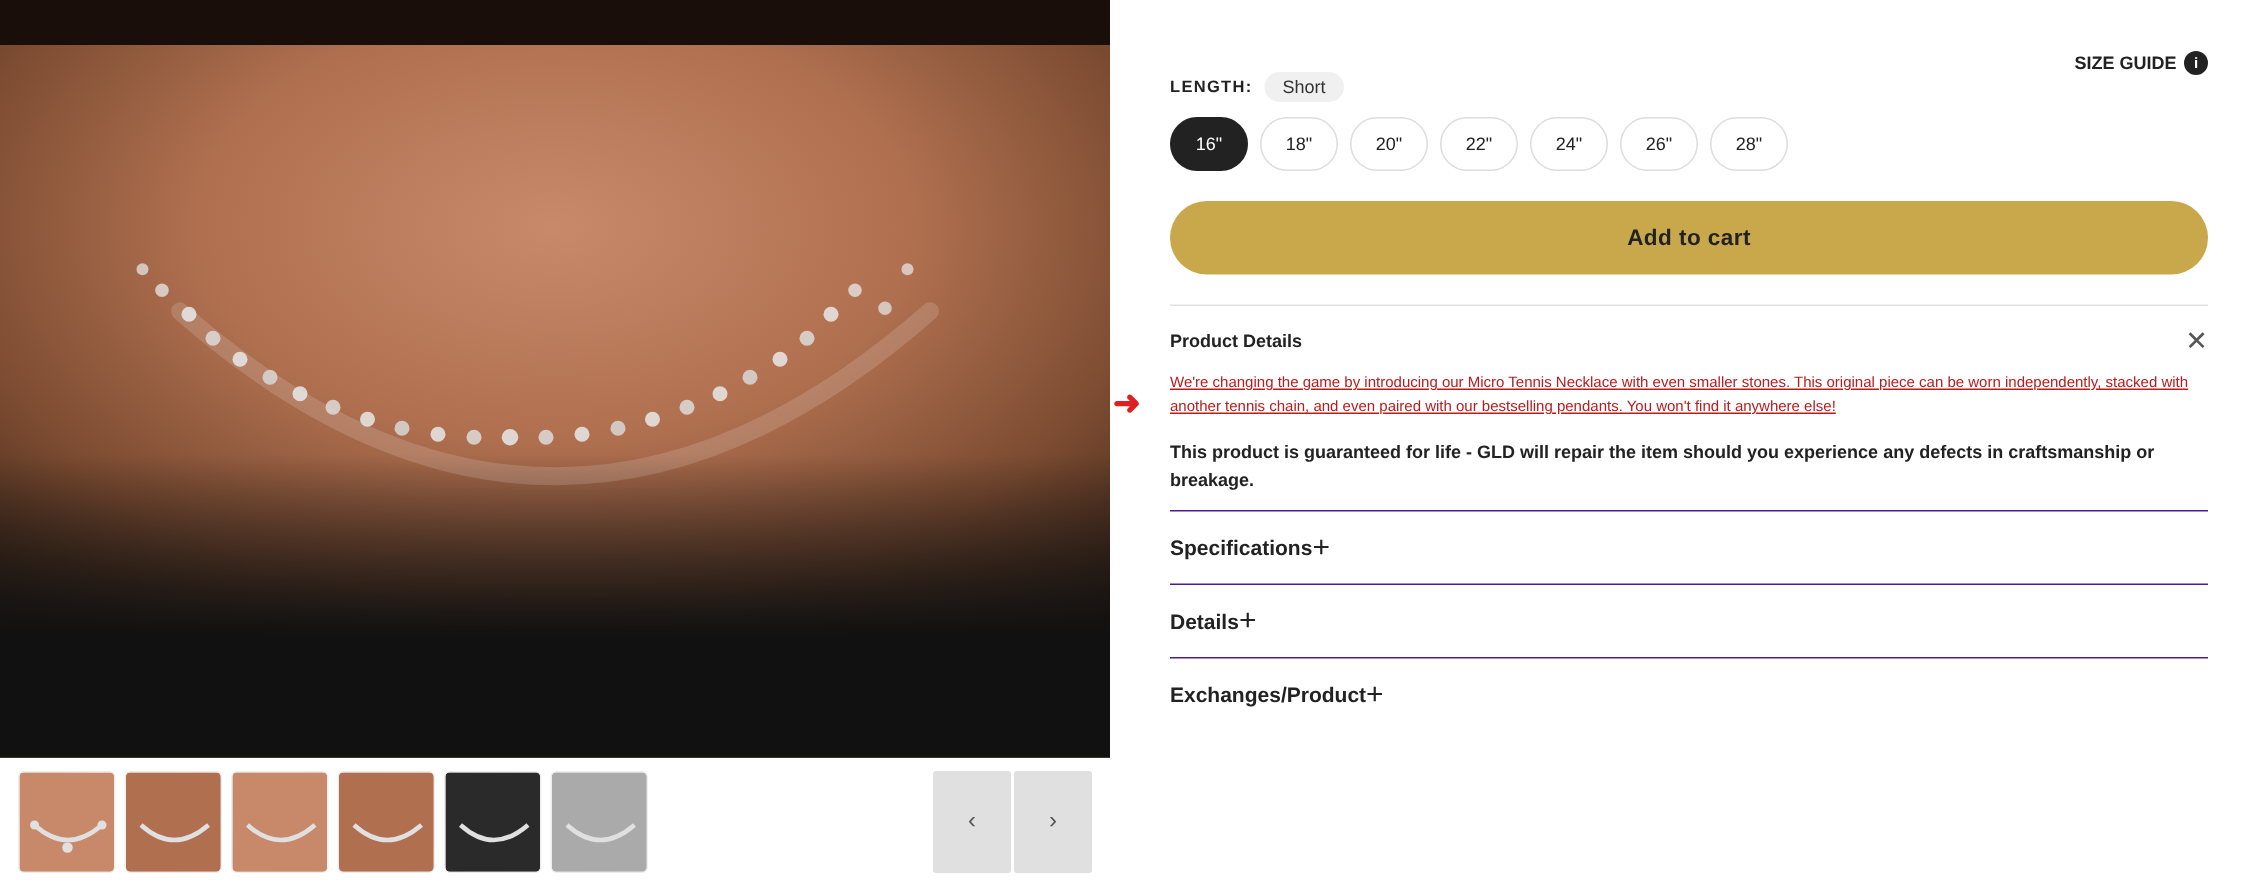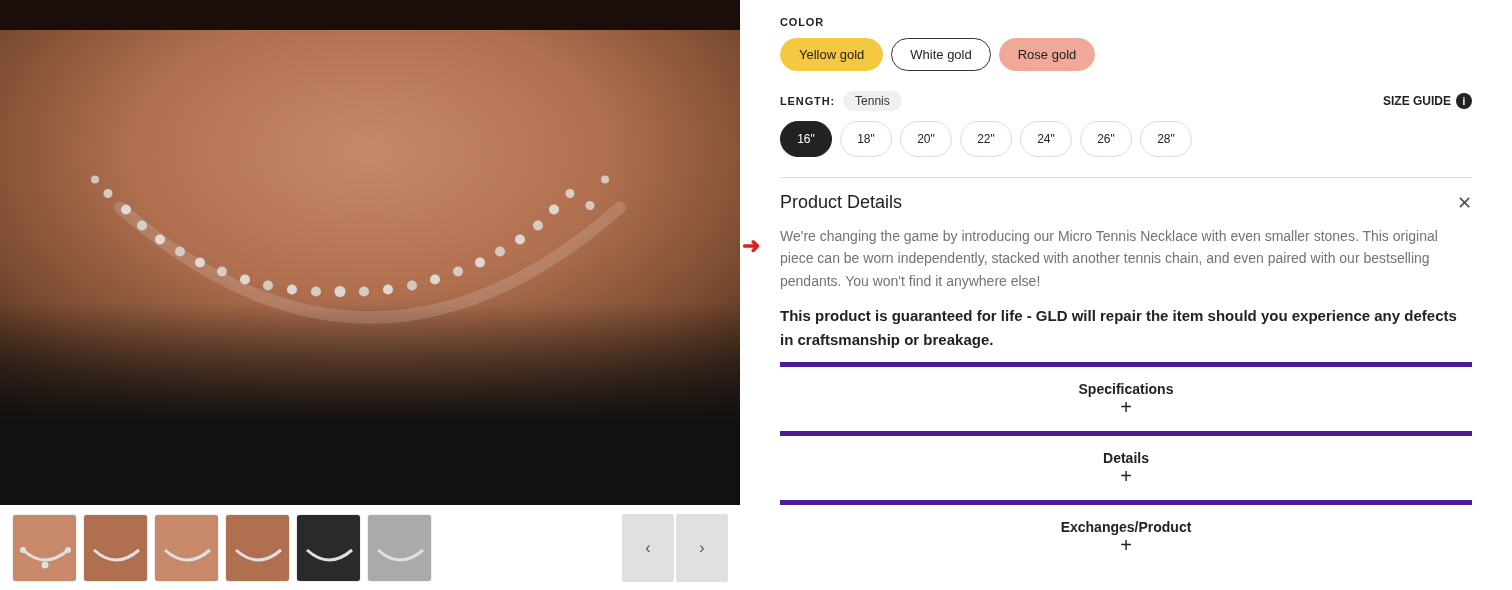--- a/index.html
+++ b/index.html
@@ -156,20 +156,21 @@
       display: flex;
       align-items: center;
       justify-content: space-between;
       margin-bottom: 10px;
     }
 
     .length-label-group {
       display: flex;
       align-items: center;
       gap: 8px;
+      margin-top: 32px;
     }
 
     .short-badge {
       background: #f0f0f0;
       border-radius: 50px;
       padding: 3px 12px;
       font-size: 12px;
       font-weight: 500;
       color: #333;
     }
@@ -249,62 +250,62 @@
     }
 
     .section-header {
       display: flex;
       justify-content: space-between;
       align-items: center;
       margin-bottom: 12px;
     }
 
     .section-title {
-      font-size: 18px;
-      font-weight: 400;
+      font-size: 12px;
+      font-weight: 700;
       color: #222;
     }
 
     .close-btn {
       background: none;
       border: none;
       font-size: 18px;
       cursor: pointer;
       color: #555;
       padding: 0;
       line-height: 1;
     }
 
     .description-text {
-      font-size: 14px;
+      font-size: 10px;
       line-height: 1.6;
-      color: #737373;
+      color: #b91c1c;
       margin-bottom: 12px;
       position: relative;
+      text-decoration: underline;
     }
 
     .guarantee-text {
-      font-size: 15px;
+      font-size: 12px;
       line-height: 1.6;
       color: #222;
     }
 
     .guarantee-text strong {
       font-weight: 700;
     }
 
     
     .accordion-item {
-      border-top: 5px solid #4c1d95;
+      border-top: 1px solid #4c1d95;
       padding: 14px 0;
       display: flex;
       justify-content: flex-start;
       align-items: center;
       cursor: pointer;
-      flex-direction: column;
     }
 
     .accordion-title {
       font-size: 14px;
       font-weight: 600;
       color: #222;
     }
 
     .plus-btn {
       background: none;
@@ -412,54 +413,47 @@
     <div class="thumb-nav-area">
       <button class="thumb-nav-btn">‹</button>
       <button class="thumb-nav-btn">›</button>
     </div>
   </div>
 </div>
 
 <div class="right-panel">
 
   
-  <div>
-    <div class="section-label">COLOR</div>
-    <div class="color-options">
-      <button class="color-btn yellow-gold">Yellow gold</button>
-      <button class="color-btn white-gold">White gold</button>
-      <button class="color-btn rose-gold">Rose gold</button>
-    </div>
-  </div>
 
   
   <div>
     <div class="length-header">
       <div class="length-label-group">
         <span class="section-label" style="margin-bottom:0;">LENGTH:</span>
-        <span class="short-badge">Tennis</span>
+        <span class="short-badge">Short</span>
       </div>
       <div class="size-guide">
         <span>SIZE GUIDE</span>
         <span class="info-circle">i</span>
       </div>
     </div>
 
     <div class="size-options">
       <button class="size-btn active">16"</button>
       <button class="size-btn">18"</button>
       <button class="size-btn">20"</button>
       <button class="size-btn">22"</button>
       <button class="size-btn">24"</button>
       <button class="size-btn">26"</button>
       <button class="size-btn">28"</button>
     </div>
   </div>
 
   
+  <button class="add-to-cart-btn">Add to cart</button>
 
   
   <div class="product-details-section">
     <div class="section-header">
       <span class="section-title">Product Details</span>
       <button class="close-btn">✕</button>
     </div>
 
     <div class="description-wrapper">
 

